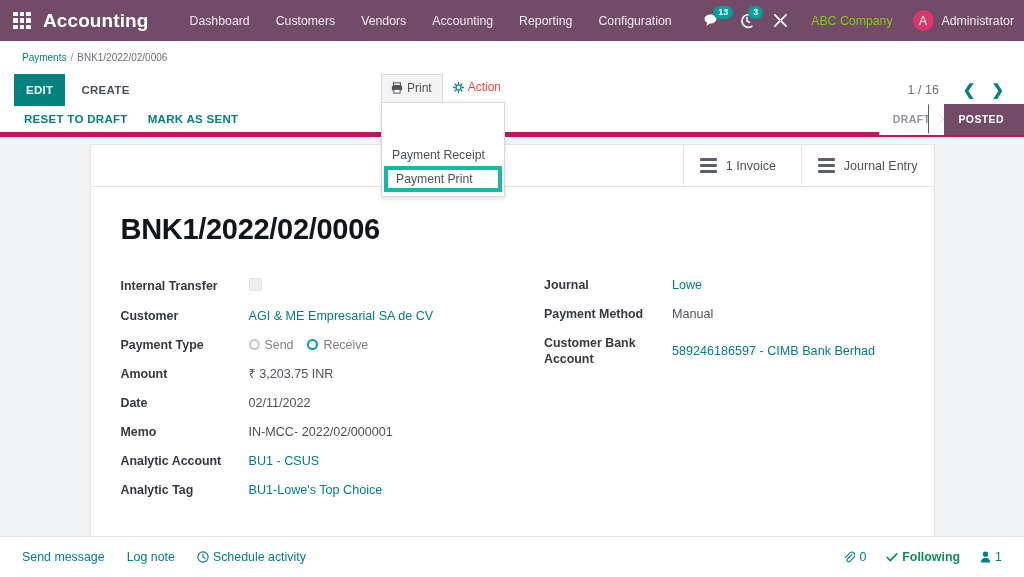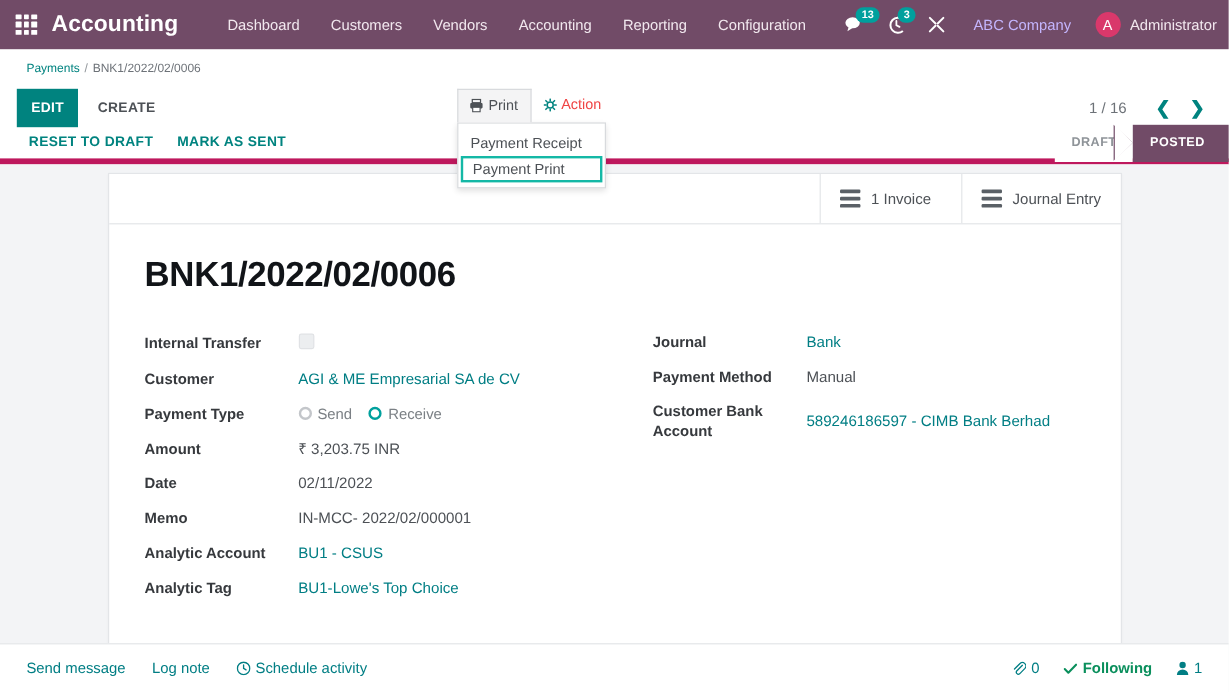--- a/index.html
+++ b/index.html
@@ -27,21 +27,21 @@
   .navitem {
     font-size: 12.3px; color: #f2e8ef; padding: 4px 13px; cursor: pointer; white-space: nowrap;
   }
   .nav-right { margin-left: auto; display: flex; align-items: center; padding-right: 10px; }
   .ico-btn { position: relative; padding: 0 9px; cursor: pointer; display:flex; align-items:center; height:41px;}
   .badge {
     position: absolute; top: 6px; left: 18px;
     background: #00A09D; color: #fff; font-size: 9px; font-weight: bold;
     border-radius: 9px; padding: 1px 5px; line-height: 11px; min-width: 15px; text-align:center;
   }
-  .company-name { font-size: 12.3px; color: #c4b5fd; padding: 0 14px; cursor:pointer; white-space:nowrap;}
+  .company-name { font-size: 12.3px; color: #84cc16; padding: 0 14px; cursor:pointer; white-space:nowrap;}
   .user-box { display:flex; align-items:center; cursor:pointer; padding-left: 6px;}
   .avatar {
     width: 21px; height: 21px; border-radius: 50%;
     background: #D9386B; color: #fff; font-size: 12px;
     display:flex; align-items:center; justify-content:center; margin-right: 8px;
     font-weight: 500;
   }
   .user-name { font-size: 12.3px; color:#f2e8ef; white-space:nowrap;}
 
   
@@ -83,23 +83,23 @@
   .btn-action {
     background: transparent; border:none; color:#ef4444; font-size: 12px;
     padding: 6px 10px; cursor:pointer; display:flex; align-items:center; gap:4px;
   }
   .dropdown-menu {
     position: absolute; top: 28px; left: 0px; width: 124px;
     background:#fff; border: 1px solid #d8dadd; box-shadow: 0 2px 5px rgba(0,0,0,.12);
     padding: 5px 0 4px 0; z-index: 30;
   }
   .dd-item {
-    font-size: 12.2px; color:#4d5156; padding: 4px 10px; cursor:pointer; white-space:nowrap;
-  }
-  .dd-item.focused { border: 2px solid #14b8a6; padding: 2px 8px; margin: 0 2px; }
+    font-size: 12.2px; color:#4d5156; padding: 4px 10px; cursor:pointer; white-space:nowrap;margin-top:36px;
+  }
+  .dd-item.focused { border: 4px solid #14b8a6; padding: 2px 8px; margin: 0 2px; }
 
   
   .cp-row2 {
     height: 31px; display:flex; align-items:center; padding-left: 14px;
     background:#fff; border-bottom: 5px solid #be185d;
   }
   .btn-flat {
     background: transparent; border:none; color: #00837F; font-size: 11.5px;
     font-weight: bold; padding: 6px 10px; cursor:pointer; letter-spacing:.3px;
   }
@@ -365,21 +365,21 @@
               <div class="flabel">Analytic Tag</div>
               <div class="fval link">BU1-Lowe's Top Choice</div>
             </div>
 
           </div>
 
           <div class="col col-right">
 
             <div class="frow">
               <div class="flabel">Journal</div>
-              <div class="fval link">Bank</div>
+              <div class="fval link">Lowe</div>
             </div>
 
             <div class="frow">
               <div class="flabel">Payment Method</div>
               <div class="fval">Manual</div>
             </div>
 
             <div class="frow">
               <div class="flabel">Customer Bank Account</div>
               <div class="fval link">589246186597 - CIMB Bank Berhad</div>

